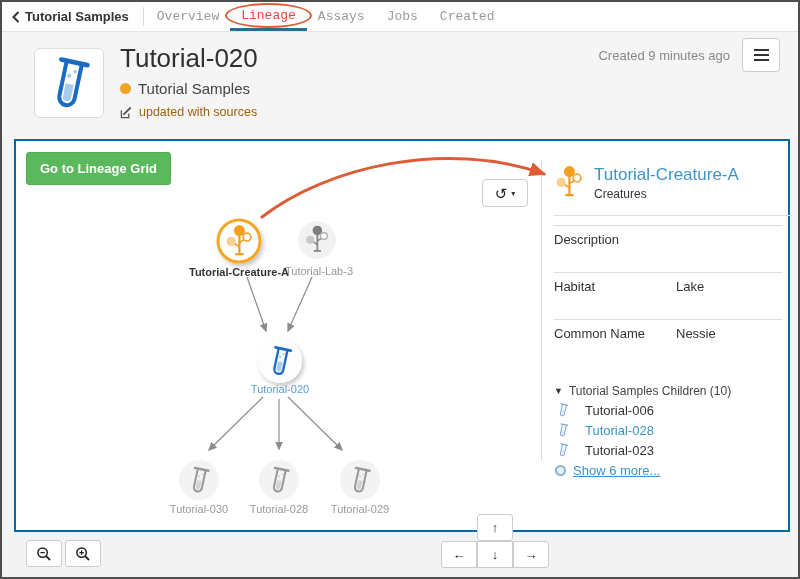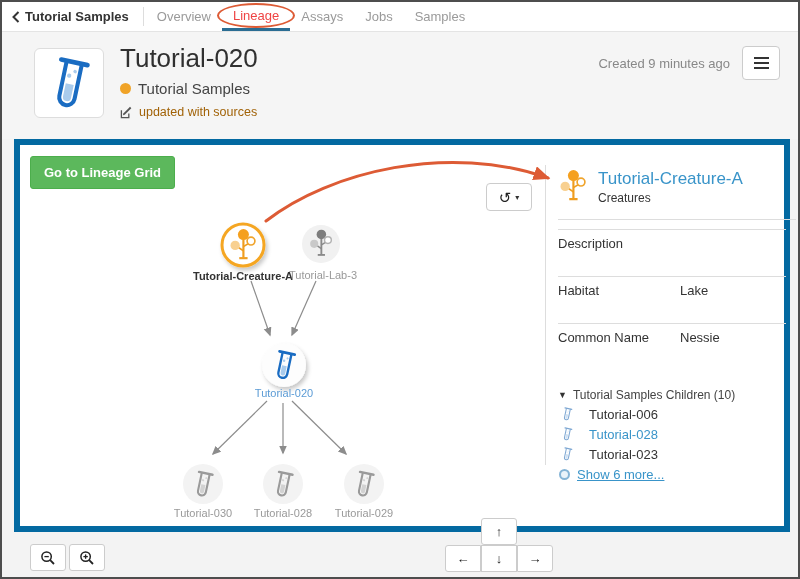--- a/index.html
+++ b/index.html
@@ -8,44 +8,44 @@
   .frame { position:relative; width:800px; height:579px; border:2px solid #4d4d4d;
            background:#f3f3f3; overflow:hidden; }
 
   
   .navbar { position:absolute; left:0; top:0; width:100%; height:30px; background:#fff;
             border-bottom:1px solid #e4e4e4; display:flex; align-items:stretch; z-index:10; }
   .back { display:flex; align-items:center; gap:5px; padding:0 12px 0 10px;
           font-size:13px; font-weight:700; color:#333; cursor:pointer; }
   .nav-divider { width:1px; background:#ddd; margin:5px 2px; }
   .tab { position:relative; display:flex; align-items:center; padding:0 11px;
-         font-size:13px; color:#9a9a9a; cursor:pointer; }
+         font-size:13px; color:#9a9a9a; cursor:pointer;font-family:Liberation Mono, monospace; }
   .tab.active { color:#ef4444; border-bottom:3px solid #2a6d93; }
   .tab-oval { position:absolute; left:-5px; right:-5px; top:1px; height:25px;
               border:2px solid #dd5b35; border-radius:50%; pointer-events:none; }
 
   
   .header-band { position:absolute; left:0; top:30px; width:100%; height:107px; background:#f5f5f5; }
   .sample-icon-card { position:absolute; left:32px; top:16px; width:70px; height:70px;
                       background:#fff; border:1px solid #ddd; border-radius:6px;
                       display:flex; align-items:center; justify-content:center; }
   .header-text { position:absolute; left:118px; top:10px; }
   .page-title { font-size:26px; font-weight:400; color:#303030; line-height:32px; }
   .type-row { display:flex; align-items:center; gap:7px; margin-top:6px; font-size:15px; color:#444; }
   .type-dot { width:11px; height:11px; border-radius:50%; background:#f0a327; }
   .note-row { display:flex; align-items:center; gap:6px; margin-top:8px; font-size:12.5px; color:#a16207; }
-  .header-right { position:absolute; right:18px; top:14px; display:flex; align-items:center; gap:12px; }
+  .header-right { position:absolute; right:18px; top:6px; display:flex; align-items:center; gap:12px; }
   .created-text { font-size:13px; color:#888; }
   .menu-btn { width:38px; height:34px; background:#fff; border:1px solid #ccc; border-radius:4px;
               display:flex; flex-direction:column; align-items:center; justify-content:center; gap:3px; cursor:pointer; }
   .menu-btn i { display:block; width:15px; height:2px; background:#333; }
 
   
   .main-card { position:absolute; left:12px; top:137px; width:776px; height:393px;
-               background:#fff; border:6px solid #0369a1; }
+               background:#fff; border:2px solid #0369a1; }
   .btn-green { position:absolute; left:10px; top:11px; background:#5cb85c; border:1px solid #4cae4c;
                color:#fff; font-size:13px; font-weight:700; padding:8px 13px; border-radius:3px; cursor:pointer; }
   .rotate-btn { position:absolute; left:466px; top:38px; width:46px; height:28px; background:#fff;
                 border:1px solid #ccc; border-radius:4px; display:flex; align-items:center;
                 justify-content:center; gap:4px; cursor:pointer; z-index:2; }
   .rotate-glyph { font-size:15px; color:#222; line-height:1; }
   .caret-glyph { font-size:8px; color:#333; }
 
   .graph-svg { position:absolute; left:0; top:0; z-index:5; pointer-events:none; }
   .node-label { font-size:11px; fill:#999; }
@@ -135,21 +135,21 @@
       <span>Lineage</span>
       <span class="tab-oval"></span>
     </div>
     <div class="tab">
       <span>Assays</span>
     </div>
     <div class="tab">
       <span>Jobs</span>
     </div>
     <div class="tab">
-      <span>Samples</span>
+      <span>Created</span>
     </div>
   </div>
 
   <div class="header-band">
     <div class="sample-icon-card">
       <svg width="48" height="62" viewBox="0 0 24 32" class="tube-blue">
         <use href="#tube-sym" width="24" height="32"></use>
       </svg>
     </div>
     <div class="header-text">

